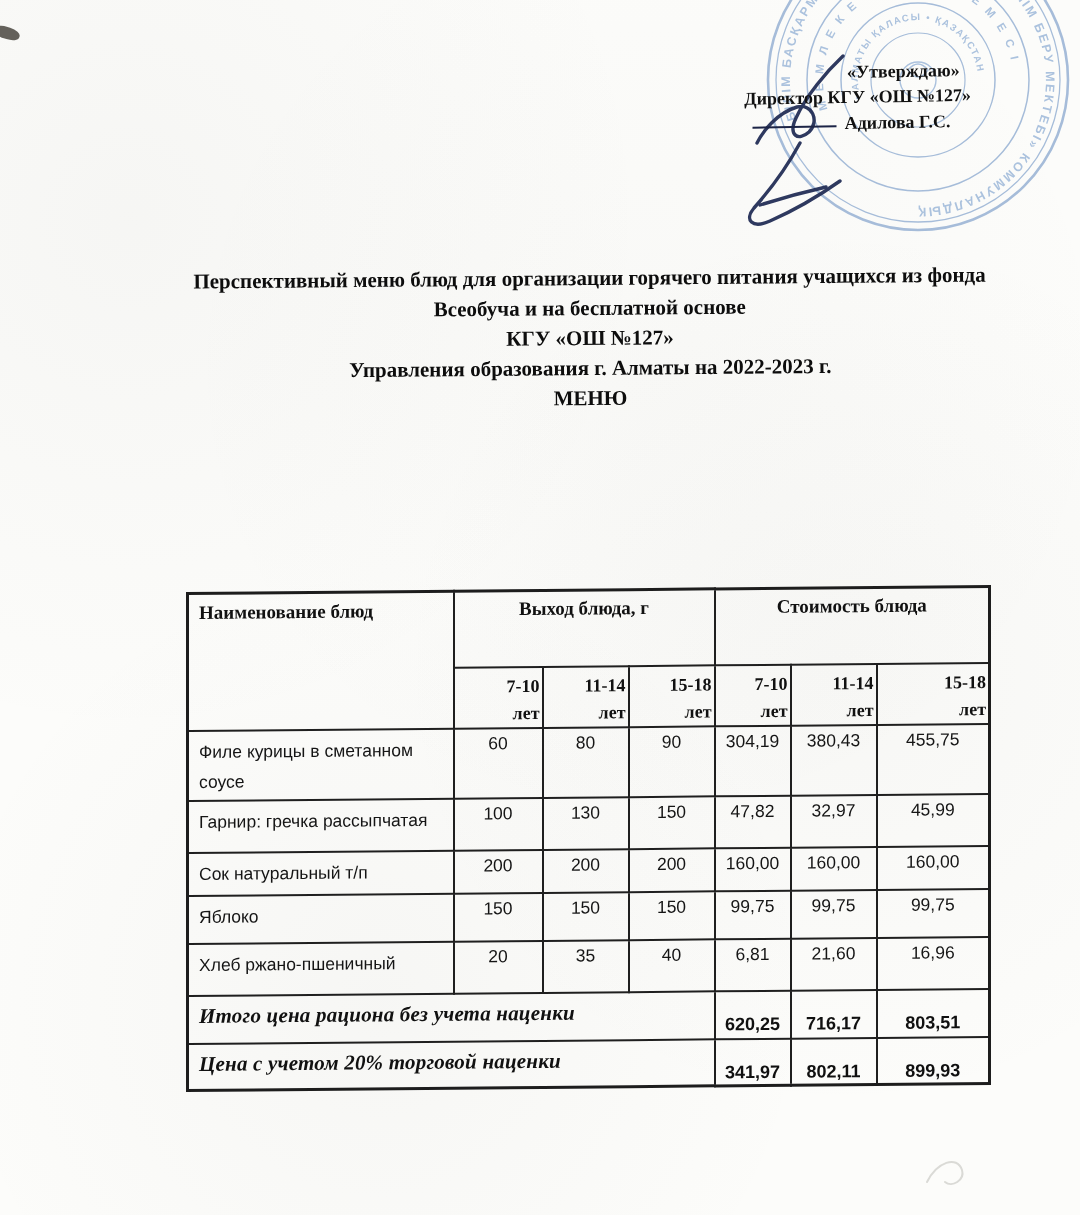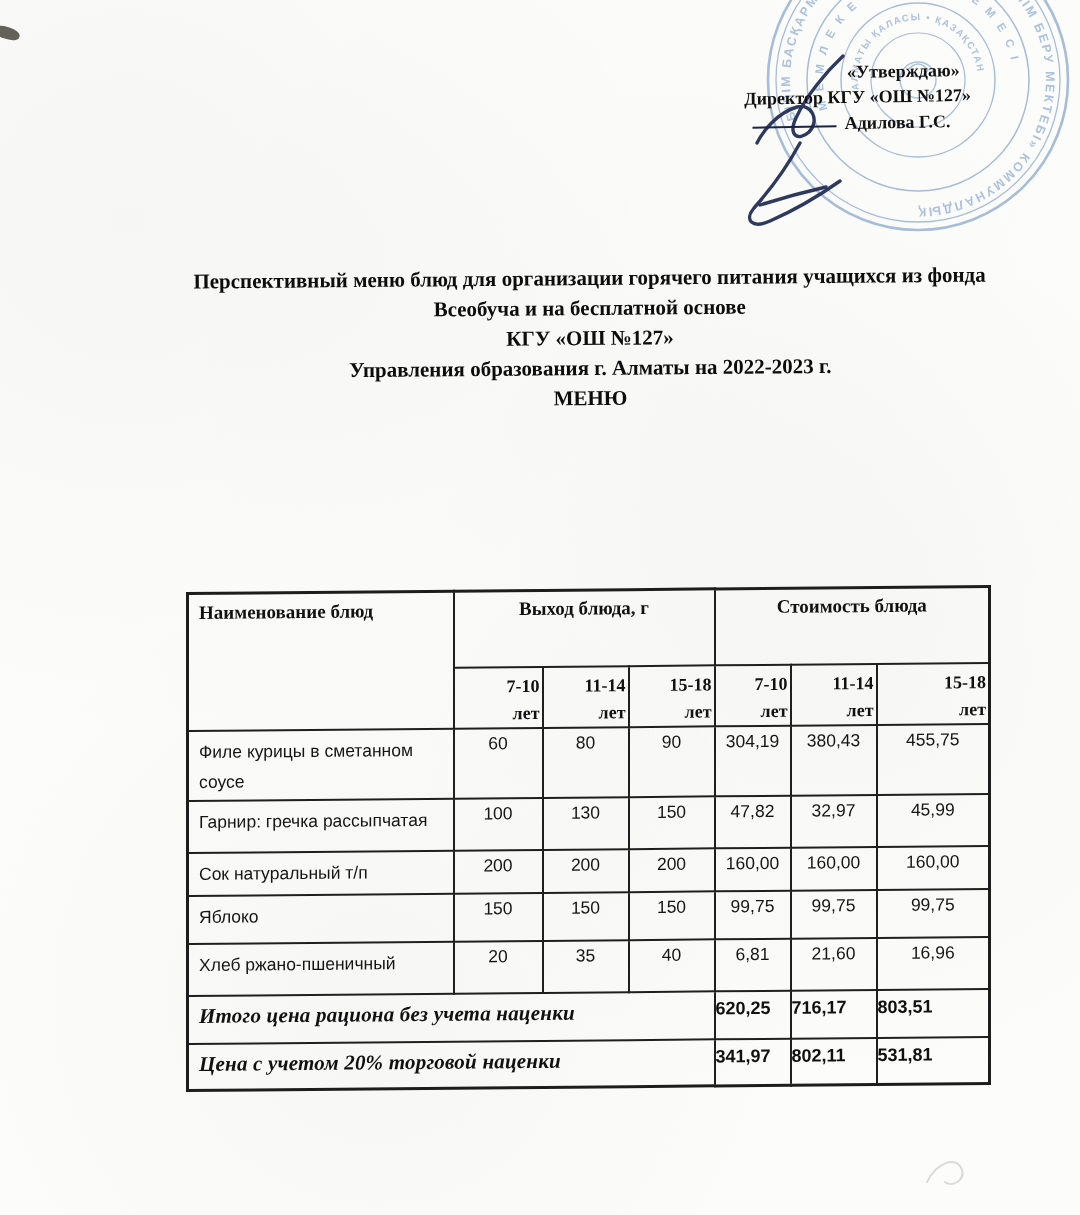--- a/index.html
+++ b/index.html
@@ -101,21 +101,21 @@
   td.c-num {
     font-family: "Liberation Sans", sans-serif; font-size: 17.5px;
     text-align: center; padding-top: 4px; color: #151515;
   }
   td.c-sumlabel {
     font-size: 21px; font-weight: bold; font-style: italic;
     padding: 7px 4px 0 10px; letter-spacing: .2px;
   }
   td.c-sumval {
     font-family: "Liberation Sans", sans-serif; font-size: 18px; font-weight: bold;
-    text-align: left; padding-top: 6px; color: #101010;
+    text-align: center; padding-top: 22px; color: #101010;
   }
   tr.hr1 { height: 76px; }
   tr.hr2 { height: 59px; }
   tr.r1 { height: 70px; }
   tr.r2 { height: 52px; }
   tr.r3 { height: 43px; }
   tr.r4 { height: 48px; }
   tr.r5 { height: 52px; }
   tr.s1 { height: 48px; }
   tr.s2 { height: 47px; }
@@ -268,19 +268,19 @@
         <tr class="s1">
           <td class="c-sumlabel" colspan="4">Итого цена рациона без учета наценки</td>
           <td class="c-sumval">620,25</td>
           <td class="c-sumval">716,17</td>
           <td class="c-sumval">803,51</td>
         </tr>
         <tr class="s2">
           <td class="c-sumlabel" colspan="4">Цена с учетом 20% торговой наценки</td>
           <td class="c-sumval">341,97</td>
           <td class="c-sumval">802,11</td>
-          <td class="c-sumval">531,81</td>
+          <td class="c-sumval">899,93</td>
         </tr>
       </tbody>
     </table>
   </div>
 
 </div>
 
 </body></html>

